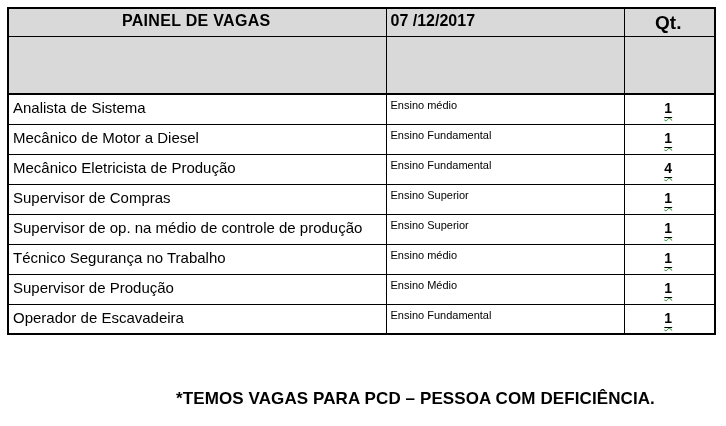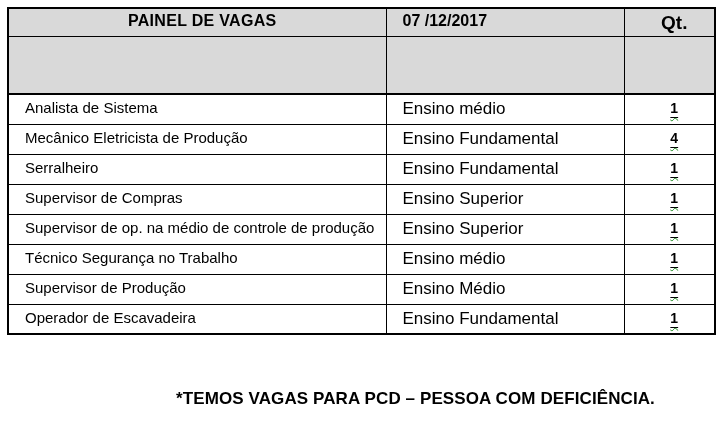--- a/index.html
+++ b/index.html
@@ -17,34 +17,34 @@
     left: 7px;
     top: 7px;
     width: 707px;
     border-collapse: collapse;
     table-layout: fixed;
     border: 2px solid #000000;
   }
   table.vagas td {
     border: 1px solid #000000;
     vertical-align: top;
-    padding: 4px 6px 0 16px;
+    padding: 4px 6px 0 4px;
     overflow: hidden;
     white-space: nowrap;
   }
   tr.header-row { height: 28px; background: #d9d9d9; }
   tr.header-row td { padding-top: 3px; }
   td.th-title { text-align: center; font-weight: bold; font-size: 16px; letter-spacing: 0.3px; }
   td.th-date  { text-align: left;   font-weight: bold; font-size: 16px; }
   td.th-qty   { text-align: center; font-weight: bold; font-size: 19px; }
   tr.spacer-row { height: 58px; background: #d9d9d9; }
   tr.spacer-row td { border-bottom: 2px solid #000000; }
   tr.data-row { height: 30px; background: #ffffff; }
   td.job-cell { font-size: 15px; padding-top: 5px; }
-  td.edu-cell { font-size: 17px; padding-top: 5px; }
+  td.edu-cell { font-size: 11px; padding-top: 5px; }
   td.qty-cell { text-align: center; padding: 4px 0 0 0; }
   .qty-wavy {
     display: inline-block;
     text-decoration-line: underline;
     text-decoration-style: wavy;
     text-decoration-color: #1e8a1e;
     text-decoration-thickness: 1px;
     text-underline-offset: 4px;
   }
   .qty-num {
@@ -87,28 +87,28 @@
         <td></td>
         <td></td>
       </tr>
 
       <tr class="data-row">
         <td class="job-cell">Analista de Sistema</td>
         <td class="edu-cell">Ensino médio</td>
         <td class="qty-cell"><span class="qty-wavy"><span class="qty-num">1</span></span></td>
       </tr>
       <tr class="data-row">
+        <td class="job-cell">Mecânico de Motor a Diesel</td>
+        <td class="edu-cell">Ensino Fundamental</td>
+        <td class="qty-cell"><span class="qty-wavy"><span class="qty-num">1</span></span></td>
+      </tr>
+      <tr class="data-row">
         <td class="job-cell">Mecânico Eletricista de Produção</td>
         <td class="edu-cell">Ensino Fundamental</td>
         <td class="qty-cell"><span class="qty-wavy"><span class="qty-num">4</span></span></td>
-      </tr>
-      <tr class="data-row">
-        <td class="job-cell">Serralheiro</td>
-        <td class="edu-cell">Ensino Fundamental</td>
-        <td class="qty-cell"><span class="qty-wavy"><span class="qty-num">1</span></span></td>
       </tr>
       <tr class="data-row">
         <td class="job-cell">Supervisor de Compras</td>
         <td class="edu-cell">Ensino Superior</td>
         <td class="qty-cell"><span class="qty-wavy"><span class="qty-num">1</span></span></td>
       </tr>
       <tr class="data-row">
         <td class="job-cell">Supervisor de op. na médio de controle de produção</td>
         <td class="edu-cell">Ensino Superior</td>
         <td class="qty-cell"><span class="qty-wavy"><span class="qty-num">1</span></span></td>

